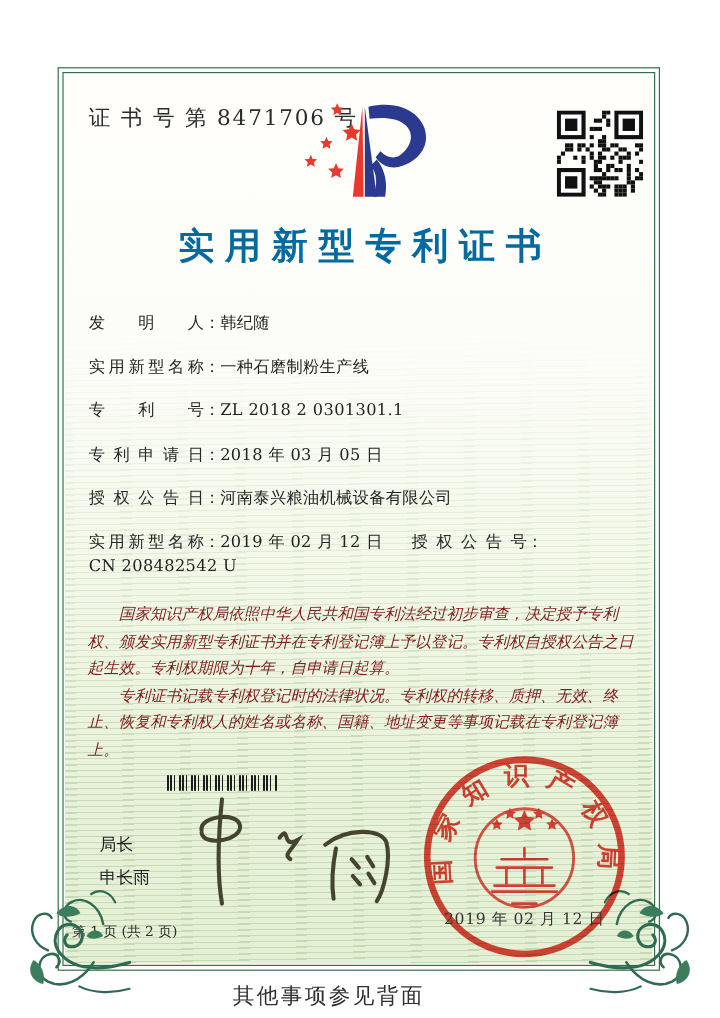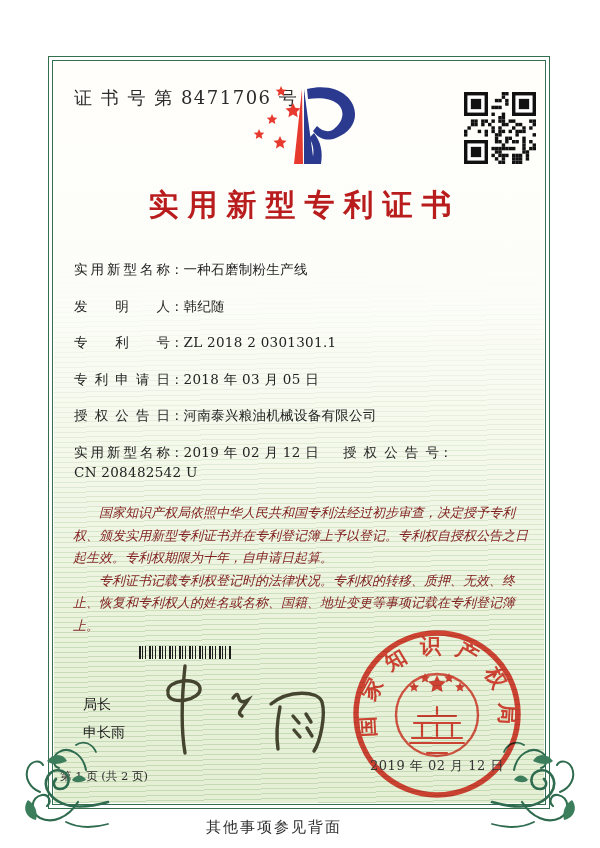--- a/index.html
+++ b/index.html
@@ -19,21 +19,21 @@
 
   .ornament { position:absolute; width:96px; height:96px; z-index:6; }
   .ornament.bl { left:16px; top:736px; }
   .ornament.br { left:488px; top:736px; transform:scaleX(-1); }
 
   
   .cert-no { position:absolute; left:74px; top:86px; font-size:18px; letter-spacing:1.5px; color:#2b2b2b; z-index:5; }
   .logo { position:absolute; left:250px; top:76px; width:118px; height:96px; z-index:5; }
   .qr { position:absolute; left:464px; top:92px; width:72px; height:72px; z-index:5; }
   .title { position:absolute; left:0; right:0; top:185px; text-align:center; font-size:30px; font-weight:700;
-           letter-spacing:9px; text-indent:9px; color:#b91c1c; z-index:5; }
+           letter-spacing:9px; text-indent:9px; color:#0369a1; z-index:5; }
 
   
   .fields { position:absolute; left:74px; top:259px; width:462px; font-size:13.5px; color:#222; z-index:5; }
   .frow { margin-bottom:16.5px; line-height:20px; }
   .flabel { display:inline-block; width:96px; text-align:justify; text-align-last:justify; vertical-align:top; color:#262626; }
   .colon { vertical-align:top; }
   .fvalue { display:inline-block; max-width:352px; vertical-align:top; letter-spacing:.3px; }
   .pair2 { margin-left:24px; }
 
   
@@ -46,21 +46,21 @@
              background:repeating-linear-gradient(90deg,#1c1c1c 0 2px,transparent 2px 3px,#1c1c1c 3px 4px,transparent 4px 6px,#1c1c1c 6px 7px,transparent 7px 10px); }
   .signature { position:absolute; left:138px; top:650px; width:200px; height:110px; z-index:5; }
   .director { position:absolute; left:83px; top:690px; font-size:14px; line-height:28px; color:#222; z-index:5; }
 
   .seal { position:absolute; left:350px; top:627px; width:174px; height:174px; z-index:7; mix-blend-mode:multiply; opacity:.94; }
   .seal-date { position:absolute; left:350px; top:757px; width:174px; text-align:center; font-size:13px;
                color:#343434; letter-spacing:.5px; z-index:8; }
 
   .page-num { position:absolute; left:60px; top:769px; width:492px; font-size:11.5px; color:#2d2d2d; z-index:5; }
   .footer-note { position:absolute; left:0; top:818px; width:100%; padding-right:52px; text-align:center;
-                 font-size:15px; letter-spacing:2px; color:#2f2f2f; }
+                 font-size:18px; letter-spacing:2px; color:#2f2f2f; }
 </style>
 </head>
 <body>
 
 <div class="frame">
   <div class="tint"></div>
   <div class="waves"></div>
   <div class="frame-inner"></div>
 </div>
 
@@ -227,24 +227,24 @@
       <rect x="0" y="44.800000000000004" width="22.400000000000002" height="22.400000000000002" fill="#111"></rect>
       <rect x="3.2" y="48" width="16" height="16" fill="#fff"></rect>
       <rect x="6.4" y="51.2" width="9.600000000000001" height="9.600000000000001" fill="#111"></rect>
     </svg>
 </div>
 
 <div class="title">实用新型专利证书</div>
 
 <div class="fields">
   <div class="frow">
+    <span class="flabel">发明人</span><span class="colon">：</span><span class="fvalue">韩纪随</span>
+  </div>
+  <div class="frow">
     <span class="flabel">实用新型名称</span><span class="colon">：</span><span class="fvalue">一种石磨制粉生产线</span>
-  </div>
-  <div class="frow">
-    <span class="flabel">发明人</span><span class="colon">：</span><span class="fvalue">韩纪随</span>
   </div>
   <div class="frow">
     <span class="flabel">专利号</span><span class="colon">：</span><span class="fvalue">ZL 2018 2 0301301.1</span>
   </div>
   <div class="frow">
     <span class="flabel">专利申请日</span><span class="colon">：</span><span class="fvalue">2018 年 03 月 05 日</span>
   </div>
   <div class="frow">
     <span class="flabel">授权公告日</span><span class="colon">：</span><span class="fvalue">河南泰兴粮油机械设备有限公司</span>
   </div>

